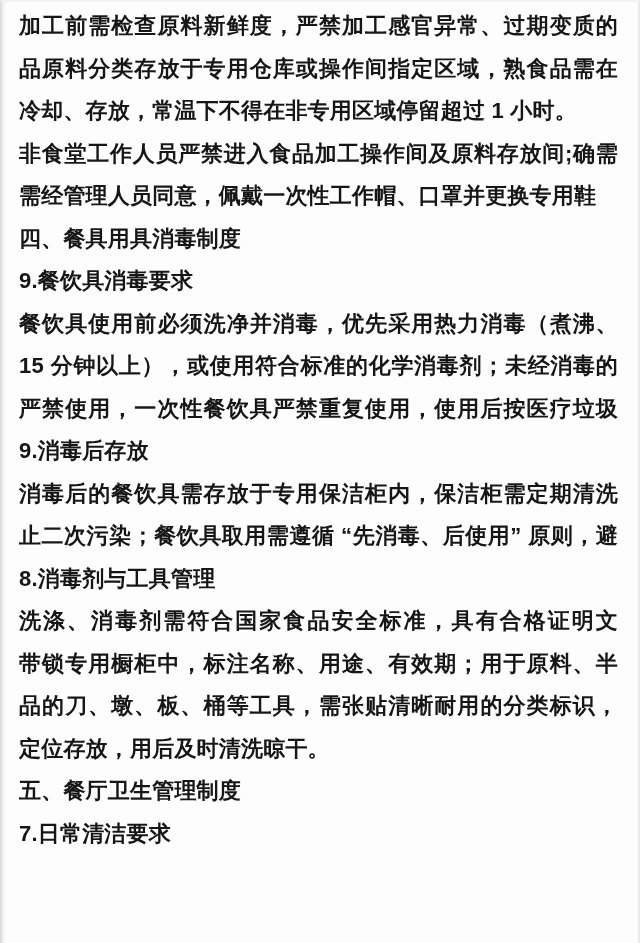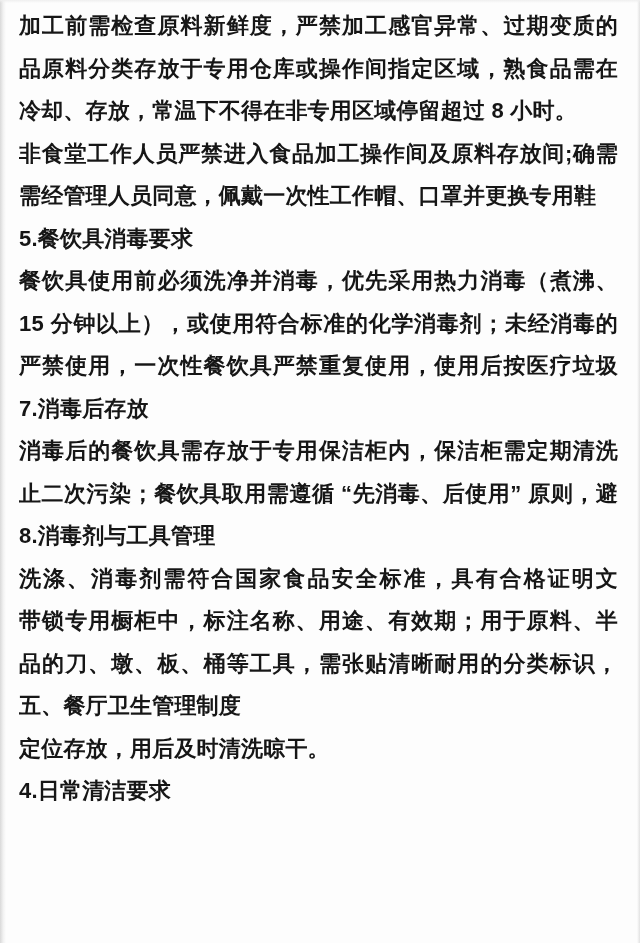--- a/index.html
+++ b/index.html
@@ -62,34 +62,35 @@
     white-space: normal;
   }
 </style>
 </head>
 <body>
 
 <div class="page">
   <div class="doc-body">
       <div class="line fill">加工前需检查原料新鲜度，严禁加工感官异常、过期变质的食品；食</div>
       <div class="line fill">品原料分类存放于专用仓库或操作间指定区域，熟食品需在熟食间内</div>
-      <div class="line">冷却、存放，常温下不得在非专用区域停留超过 8 小时。</div>
+      <div class="line">冷却、存放，常温下不得在非专用区域停留超过 1 小时。</div>
       <div class="line fill">非食堂工作人员严禁进入食品加工操作间及原料存放间;确需进入的，</div>
       <div class="line">需经管理人员同意，佩戴一次性工作帽、口罩并更换专用鞋具。</div>
-      <div class="line">5.餐饮具消毒要求</div>
+      <div class="line">四、餐具用具消毒制度</div>
+      <div class="line">9.餐饮具消毒要求</div>
       <div class="line fill">餐饮具使用前必须洗净并消毒，优先采用热力消毒（煮沸、蒸汽消毒</div>
       <div class="line fill">15 分钟以上），或使用符合标准的化学消毒剂；未经消毒的餐饮具</div>
       <div class="line fill">严禁使用，一次性餐饮具严禁重复使用，使用后按医疗垃圾规范处置。</div>
-      <div class="line">7.消毒后存放</div>
+      <div class="line">9.消毒后存放</div>
       <div class="line fill">消毒后的餐饮具需存放于专用保洁柜内，保洁柜需定期清洗消毒，防</div>
       <div class="line fill">止二次污染；餐饮具取用需遵循 “先消毒、后使用” 原则，避免徒</div>
       <div class="line">8.消毒剂与工具管理</div>
       <div class="line fill">洗涤、消毒剂需符合国家食品安全标准，具有合格证明文件，存放于</div>
       <div class="line fill">带锁专用橱柜中，标注名称、用途、有效期；用于原料、半成品、成</div>
       <div class="line fill">品的刀、墩、板、桶等工具，需张贴清晰耐用的分类标识，分开使用、</div>
+      <div class="line">定位存放，用后及时清洗晾干。</div>
       <div class="line">五、餐厅卫生管理制度</div>
-      <div class="line">定位存放，用后及时清洗晾干。</div>
-      <div class="line">4.日常清洁要求</div>
+      <div class="line">7.日常清洁要求</div>
     </div>
   <div class="edge-left"></div>
   <div class="edge-right"></div>
   <div class="edge-top"></div>
 </div>
 
 </body></html>

